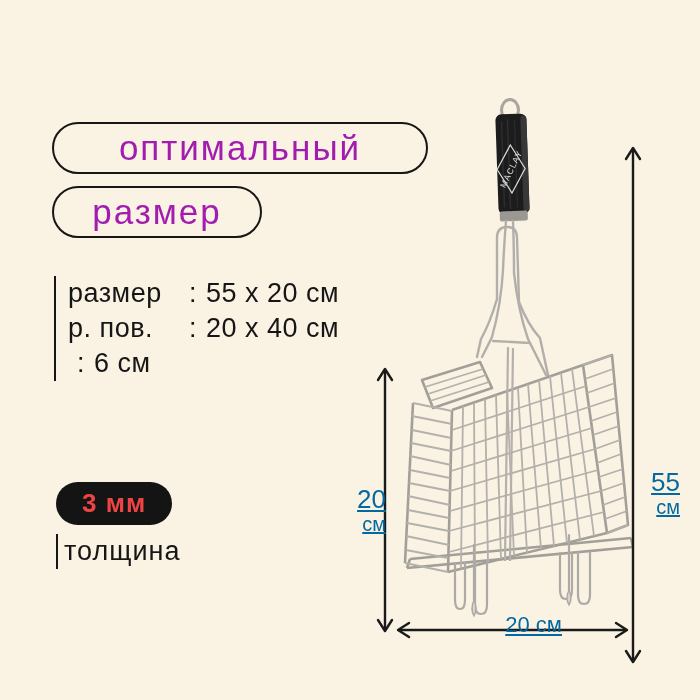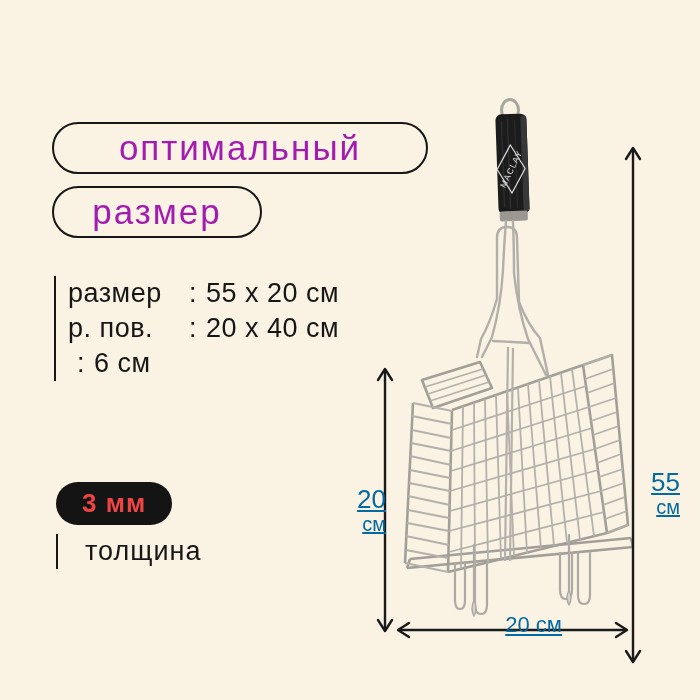--- a/index.html
+++ b/index.html
@@ -26,21 +26,21 @@
   .spec-label{ width:112px; }
   .spec-colon{ width:26px; text-align:center; }
   
   .thick-badge{
     position:absolute; left:56px; top:482px;
     background:#141414; color:#ef4444; border-radius:24px;
     padding:6px 26px; font-size:26px; font-weight:bold; letter-spacing:1px;
   }
   .thick-note{
     position:absolute; left:56px; top:534px;
-    border-left:2.5px solid #161616; padding-left:27px;
+    border-left:2.5px solid #161616; padding-left:6px;
     font-size:27px; line-height:35px; letter-spacing:1px;
   }
   
   .product-svg{ position:absolute; left:360px; top:85px; width:340px; height:600px; }
   
   .dim-label{ position:absolute; text-align:right; color:#0369a1;text-decoration:underline; }
   .dim-num{ font-size:26px; line-height:28px; }
   .dim-unit{ font-size:20px; line-height:22px; }
   .dim-left{ left:338px; top:485px; width:48px; }
   .dim-right{ left:636px; top:468px; width:44px; }

